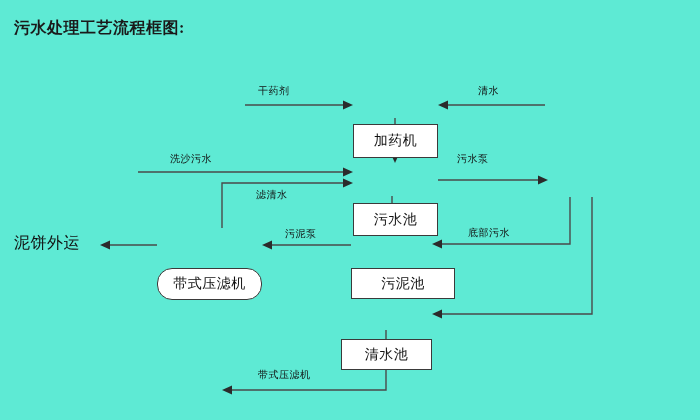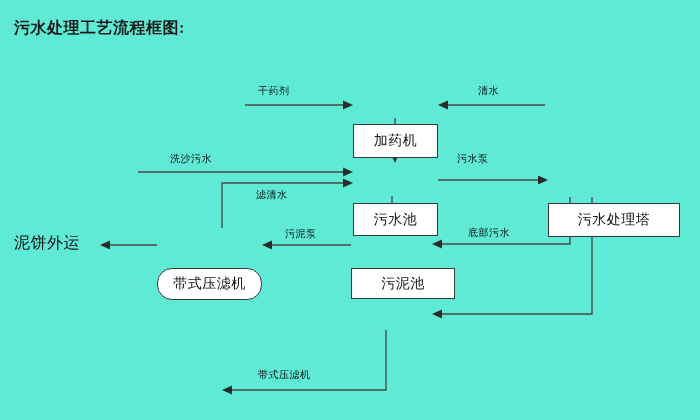--- a/index.html
+++ b/index.html
@@ -121,32 +121,32 @@
   </svg>
 
   <div class="node" style="left:353px; top:84px; width:85px; height:34px;">
     <span>加药机</span>
   </div>
 
   <div class="node" style="left:353px; top:163px; width:85px; height:33px;">
     <span>污水池</span>
   </div>
 
-  <div class="node" style="left:548px; top:163px; width:132px; height:34px;">
-    <span>污水处理塔</span>
-  </div>
 
   <div class="node" style="left:157px; top:228px; width:105px; height:32px;border-radius:15px;">
     <span>带式压滤机</span>
   </div>
 
   <div class="node" style="left:351px; top:228px; width:104px; height:31px;">
     <span>污泥池</span>
   </div>
 
+  <div class="node" style="left:341px; top:299px; width:91px; height:31px;">
+    <span>清水池</span>
+  </div>
 
   <div class="edge-label" style="left:258px; top:84px;">干药剂</div>
   <div class="edge-label" style="left:478px; top:84px;">清水</div>
   <div class="edge-label" style="left:170px; top:152px;">洗沙污水</div>
   <div class="edge-label" style="left:457px; top:152px;">污水泵</div>
   <div class="edge-label" style="left:256px; top:188px;">滤清水</div>
   <div class="edge-label" style="left:285px; top:227px;">污泥泵</div>
   <div class="edge-label" style="left:468px; top:226px;">底部污水</div>
   <div class="edge-label" style="left:258px; top:368px;">带式压滤机</div>
 

